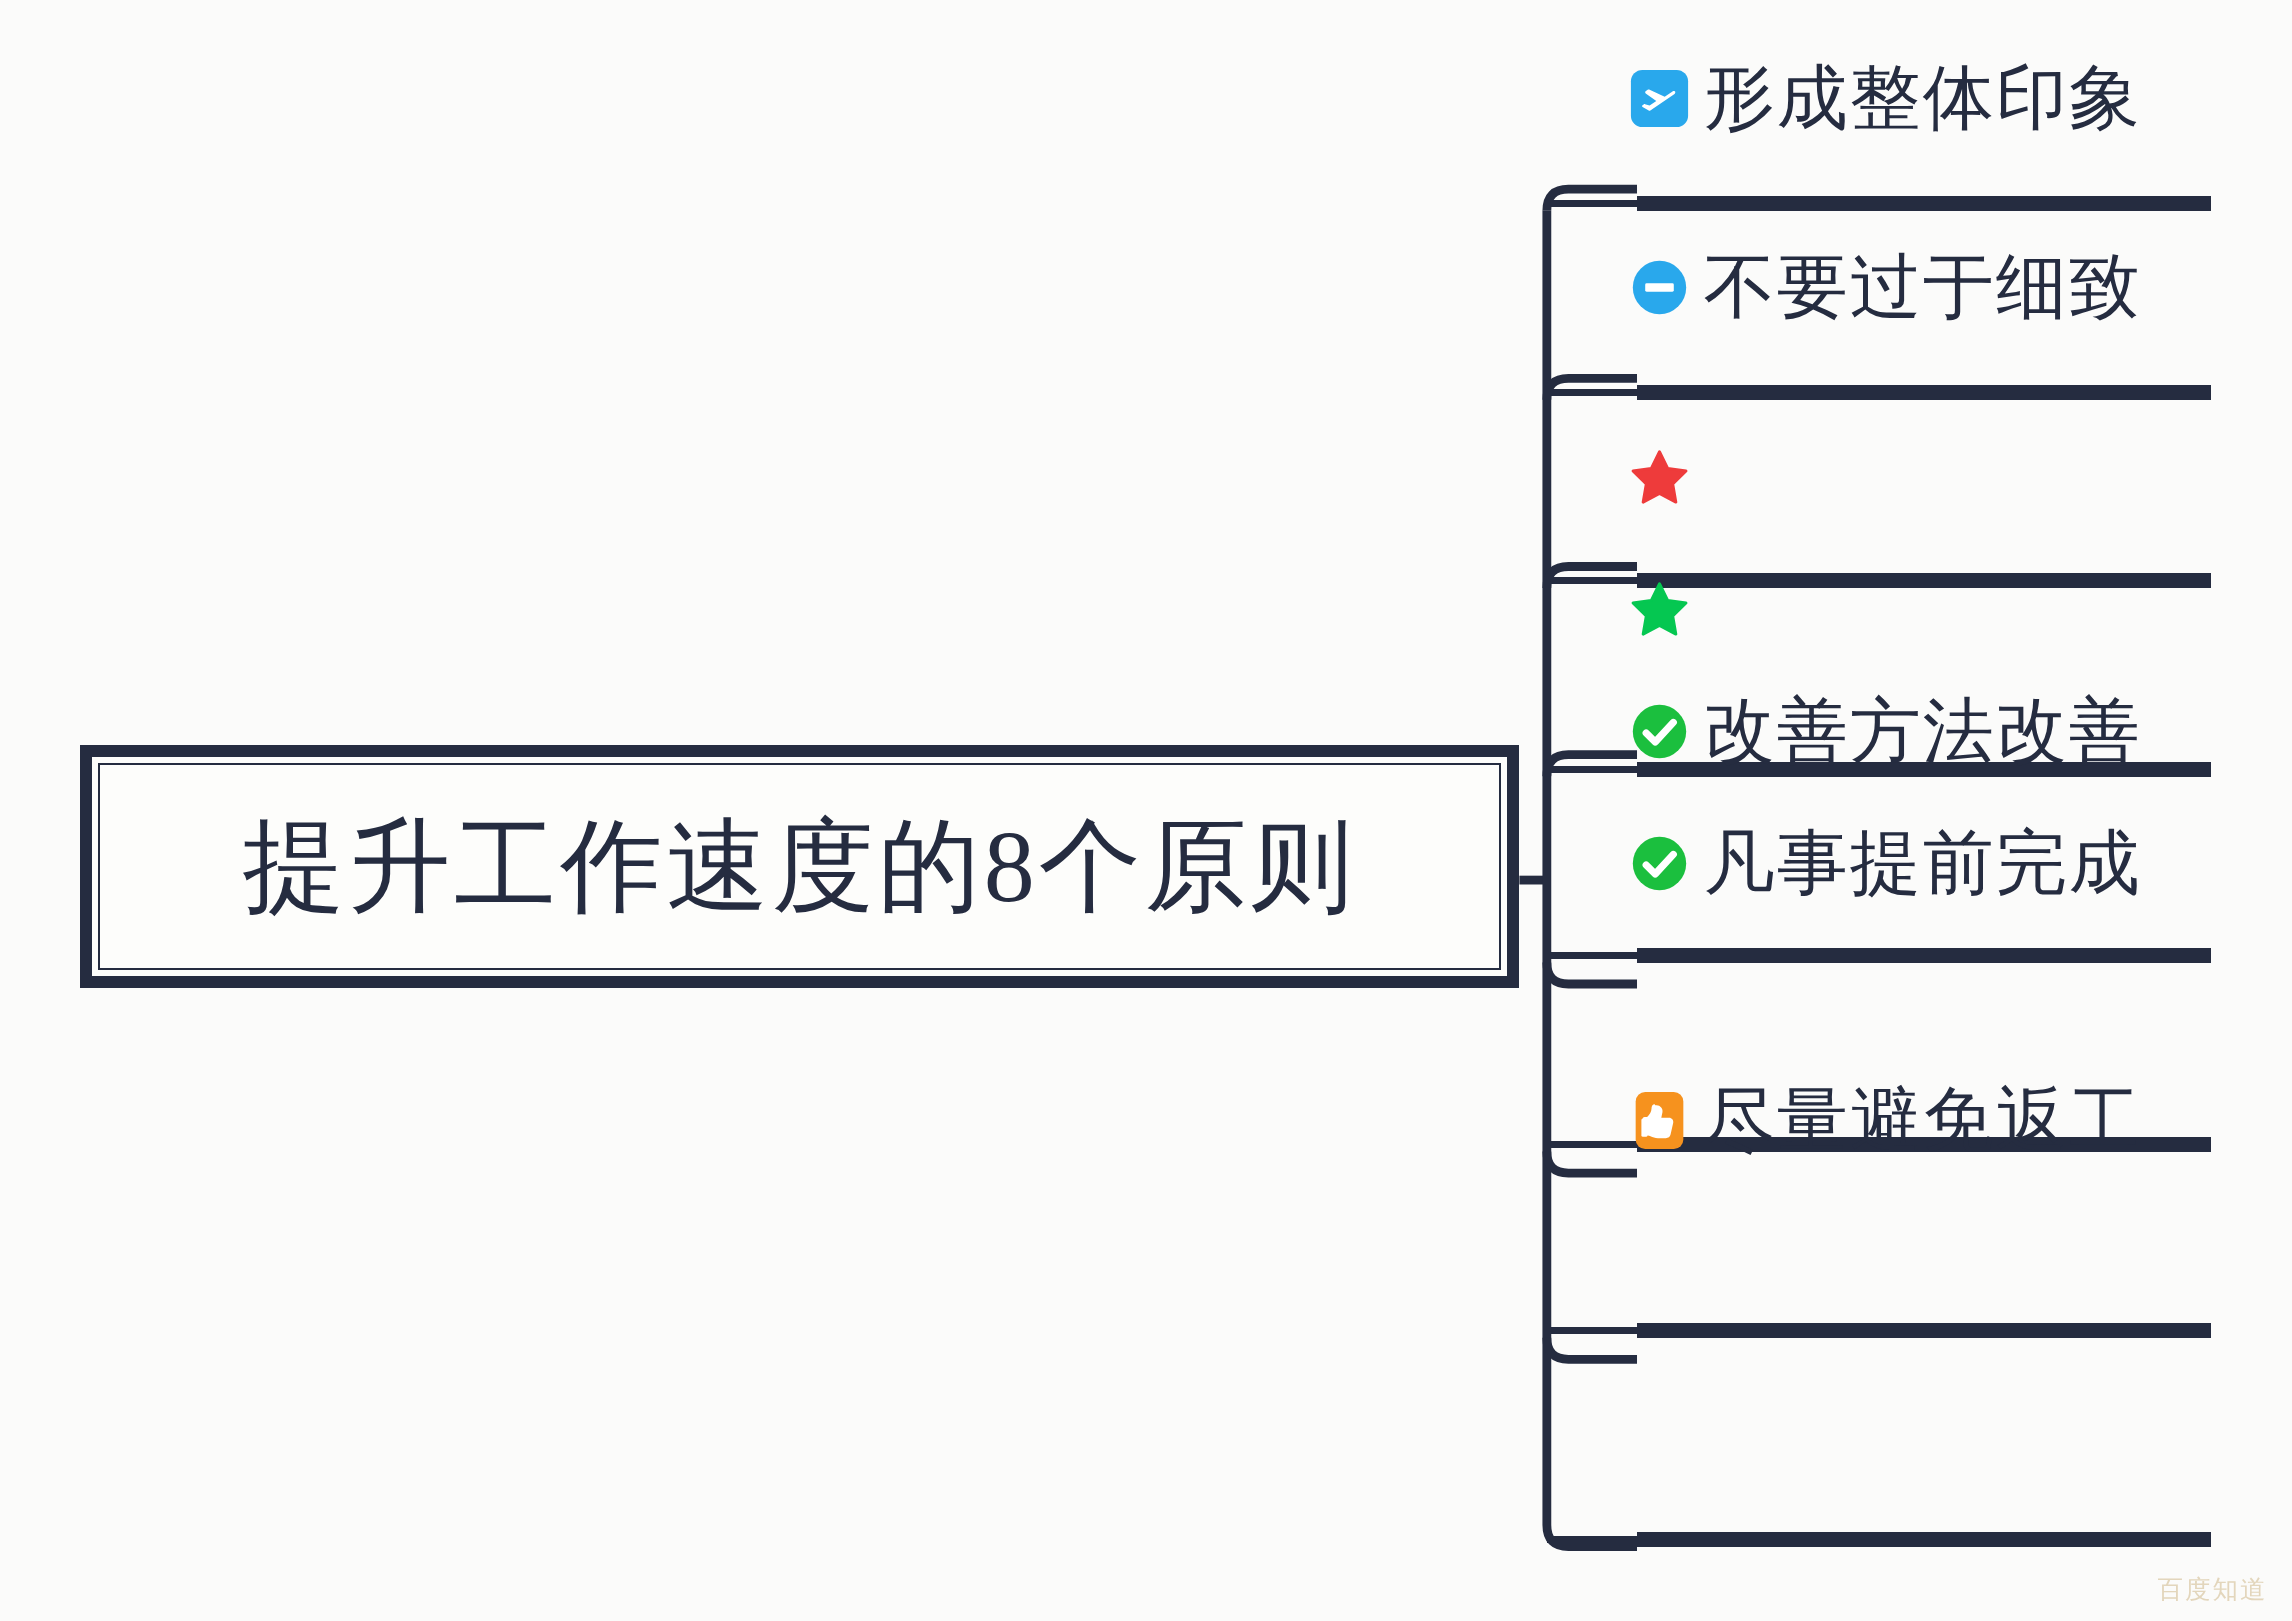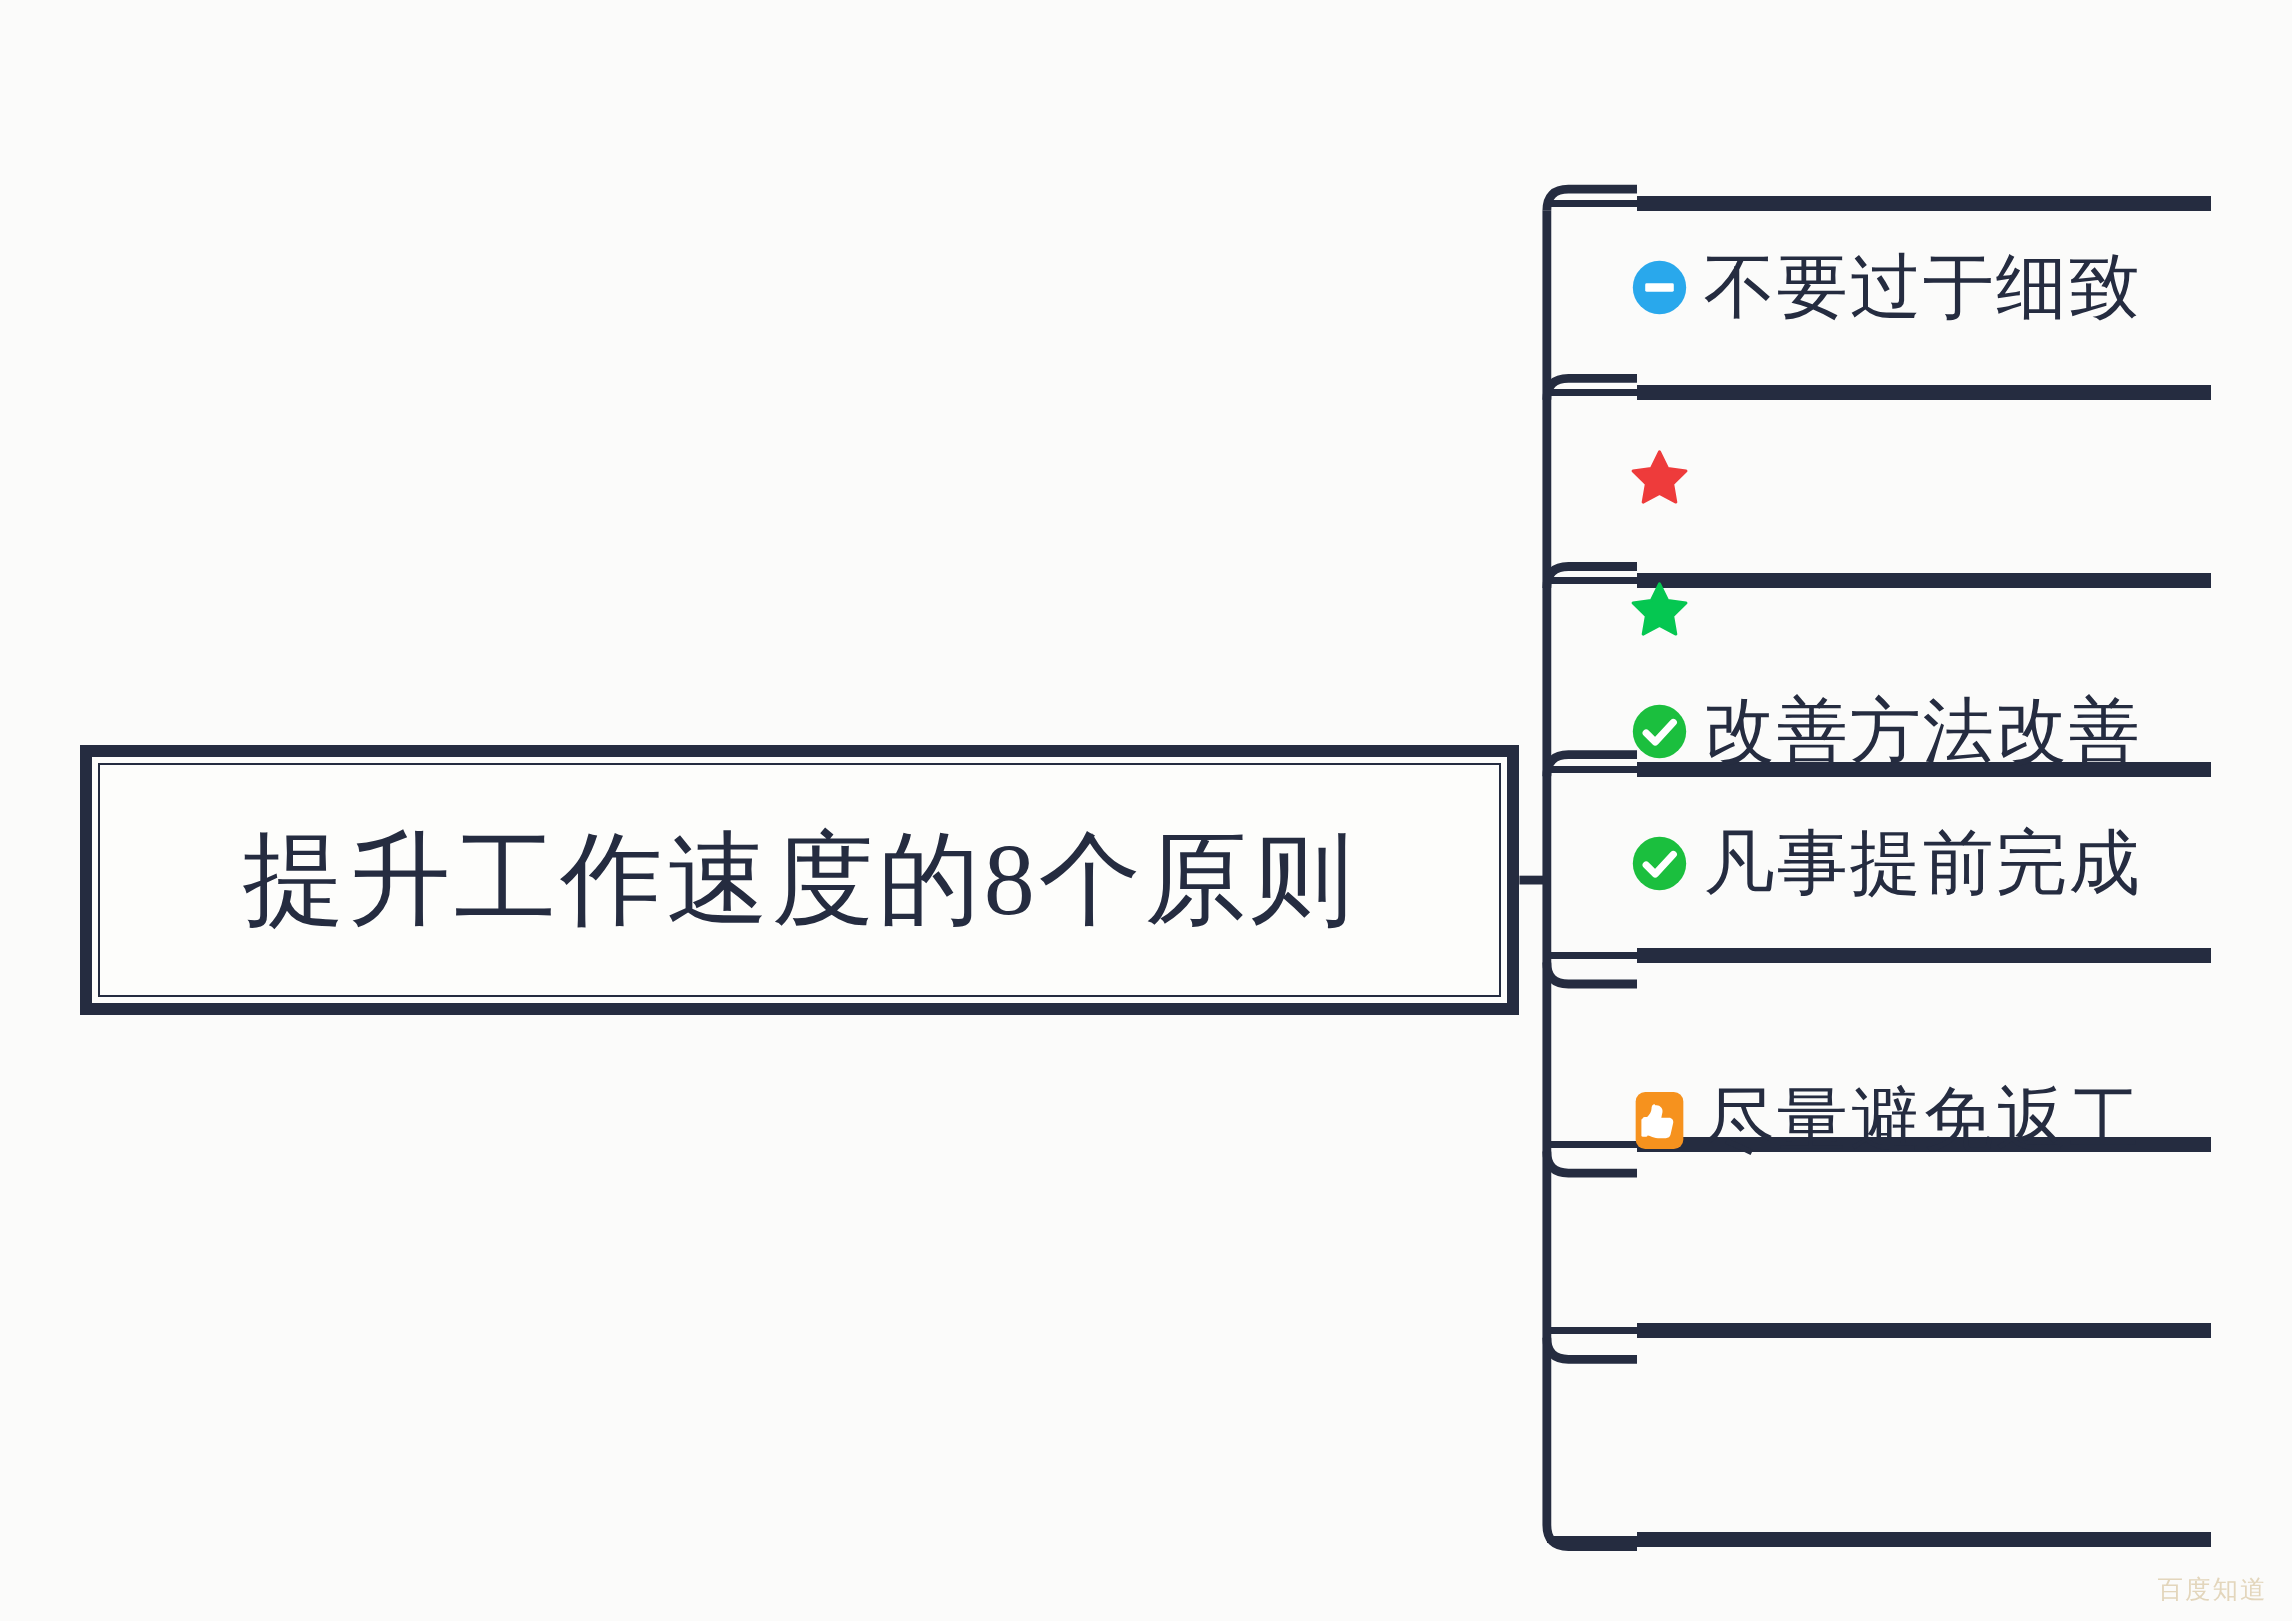--- a/index.html
+++ b/index.html
@@ -31,21 +31,21 @@
     height: 1621px;
     pointer-events: none;
   }
 
   
   .central-node {
     position: absolute;
     left: 80px;
     top: 745px;
     width: 1439px;
-    height: 270px;
+    height: 243px;
     box-sizing: border-box;
     background: #fdfdfb;
     border: 12.7px solid #252c40;
     display: flex;
     align-items: center;
     justify-content: center;
   }
   .central-node .inner-rule {
     position: absolute;
     left: 5.9px;
@@ -145,20 +145,29 @@
     <path d="M1578 1175 q0 22 22 22 H1670" stroke="#252c40" stroke-width="9" fill="none"></path>
     <path d="M1578 1365 q0 22 22 22 H1670" stroke="#252c40" stroke-width="9" fill="none"></path>
     <path d="M1578 1556 q0 22 22 22 H1670" stroke="#252c40" stroke-width="9" fill="none"></path>
   </svg>
 
   <div class="central-node">
     <span class="inner-rule"></span>
     <span class="central-title">提升工作速度的8个原则</span>
   </div>
 
+  <div class="branch" style="top:39px">
+    <span class="branch-icon">
+      <svg viewBox="0 0 64 64">
+        <rect x="2" y="2" width="60" height="60" rx="12" fill="#29a8ec"></rect>
+        <path d="M50 32.5c0-1.6-1.2-2.5-2.6-2.2l-9.7 2.1-11.8-12.9c-.5-.6-1.3-.8-2-.6l-2.6.7c-.9.3-1.2 1.3-.7 2l7.3 11.6-8.3 1.8-3.9-3.2c-.4-.3-.9-.4-1.4-.3l-1.5.4c-.8.2-1.1 1.1-.6 1.7l4.6 5.8c.4.5 1 .7 1.6.6l29.1-6.3c1.4-.3 2.5-1.3 2.5-2.2z" fill="#ffffff" transform="rotate(-22 32 32)"></path>
+      </svg>
+    </span>
+    <span class="branch-label">形成整体印象</span>
+  </div>
   <div class="branch-rule" style="left:1637px; top:196px; width:574px"></div>
 
   <div class="branch" style="top:228px">
     <span class="branch-icon">
       <svg viewBox="0 0 64 64">
         <circle cx="32" cy="32" r="28" fill="#29a8ec"></circle>
         <rect x="17" y="27.5" width="30" height="9" rx="1.5" fill="#ffffff"></rect>
       </svg>
     </span>
     <span class="branch-label">不要过于细致</span>

